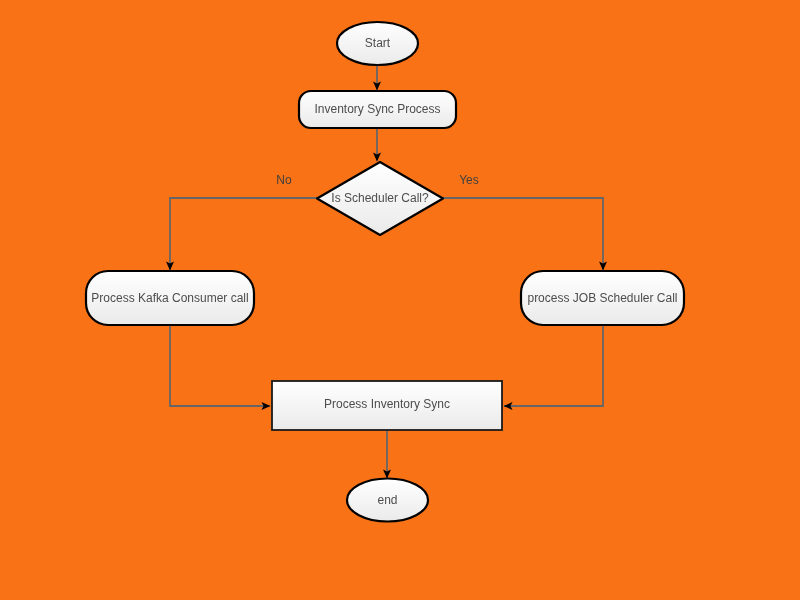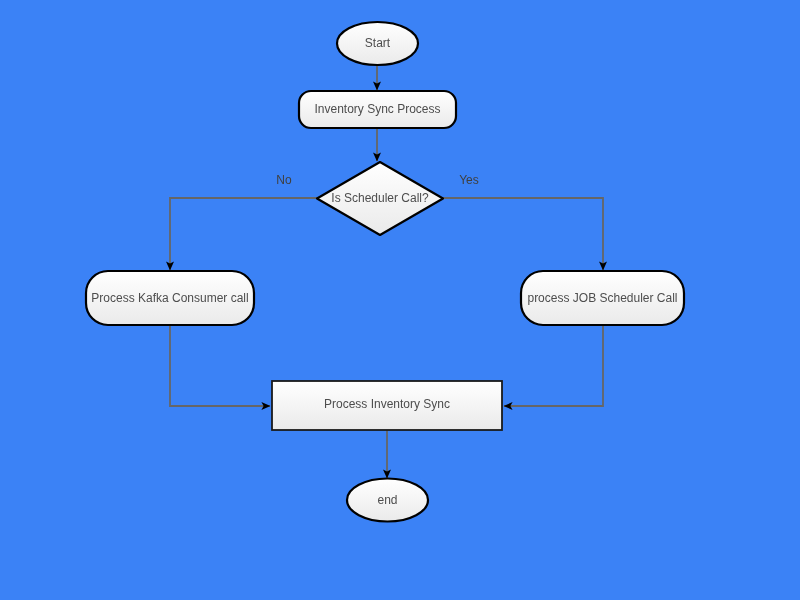--- a/index.html
+++ b/index.html
@@ -11,21 +11,21 @@
   body {
     width: 800px;
     height: 600px;
     overflow: hidden;
     font-family: "Liberation Sans", sans-serif;
   }
   #canvas {
     position: relative;
     width: 800px;
     height: 600px;
-    background: #3b82f6;
+    background: #f97316;
   }
   #flow-svg {
     position: absolute;
     top: 0;
     left: 0;
     width: 800px;
     height: 600px;
     display: block;
   }
   .node-label {

